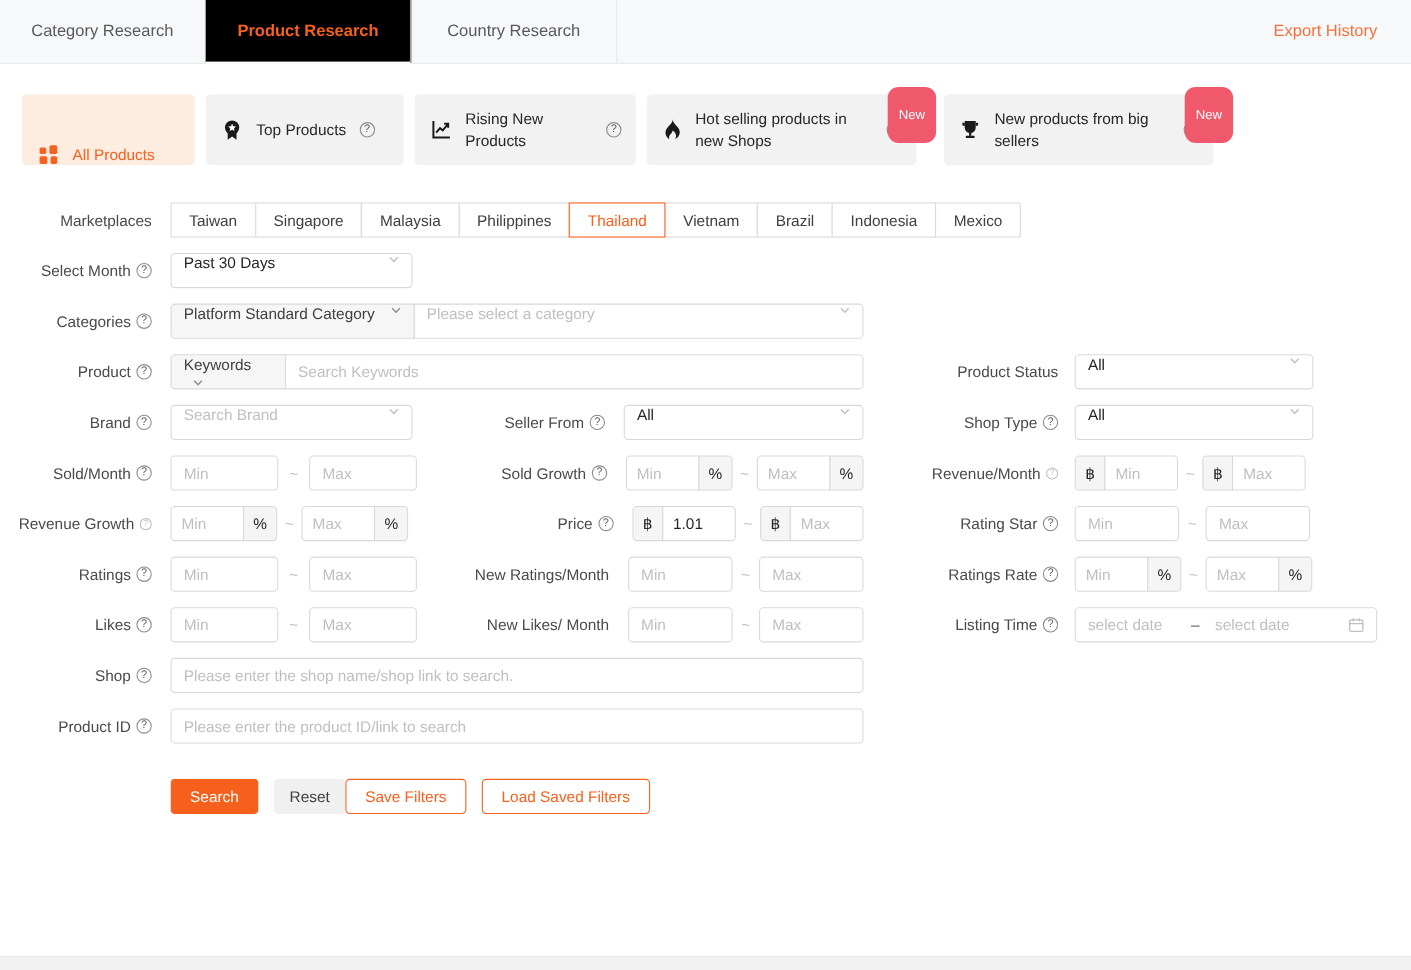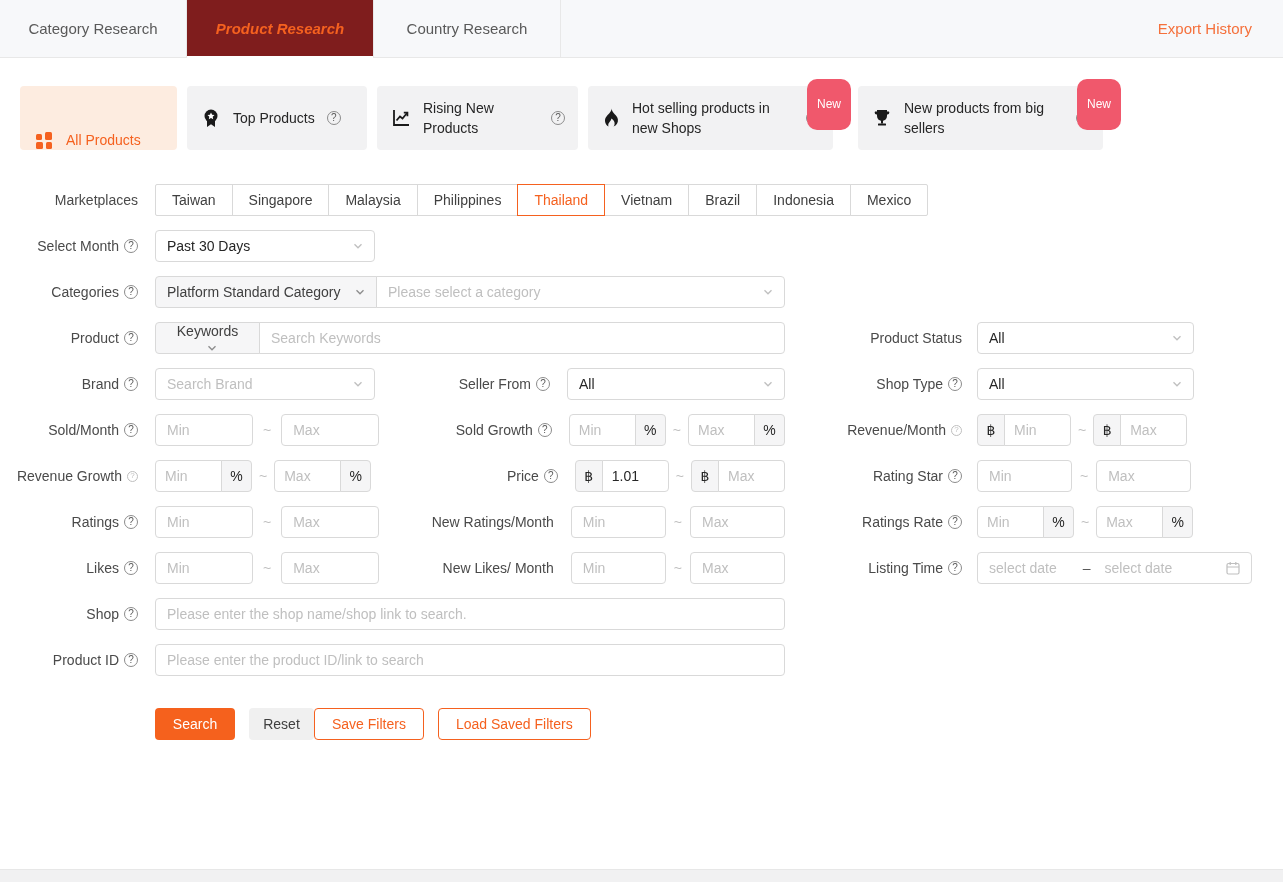--- a/index.html
+++ b/index.html
@@ -6,21 +6,21 @@
   html,body { width:1283px; height:882px; overflow:hidden; background:#fff;
     font-family:"Liberation Sans", sans-serif; }
   body { position:relative; }
 
   
   .tabbar { height:58px; background:#f7f8fa; border-bottom:1px solid #e8e8e8;
     display:flex; align-items:stretch; }
   .tab { width:187px; display:flex; align-items:center; justify-content:center;
     font-size:15px; color:#595959; border-right:1px solid #e8e8e8; cursor:pointer;
     position:relative; }
-  .tab.active { background:#7f1d1d; color:#f5611f; font-weight:bold;font-style:italic; }
+  .tab.active { background:#000000; color:#f5611f; font-weight:bold; }
   .tab.active::after { content:""; position:absolute; left:0; right:0; bottom:-1px;
     height:2px; background:#fff; }
   .export-link { margin-left:auto; display:flex; align-items:center;
     padding-right:31px; color:#f5703b; font-size:15px; cursor:pointer; }
 
   
   .cards { display:flex; padding:28px 0 0 20px; }
   .card { height:64px; background:#f2f2f3; border-radius:4px; display:flex;
     align-items:center; padding:0 13px 0 14px; margin-right:10px; position:relative;
     cursor:pointer; font-size:14px; color:#262626; }
@@ -57,21 +57,21 @@
     color:#404040; cursor:pointer; white-space:nowrap; }
   .mp-btn:first-child { margin-left:0; border-radius:2px 0 0 2px; }
   .mp-btn:last-child { border-radius:0 2px 2px 0; }
   .mp-btn.selected { color:#f5611f; border-color:#f5611f; position:relative; z-index:2; }
 
   
   input { height:32px; border:1px solid #d9d9d9; border-radius:4px; padding:0 11px;
     font-size:14px; color:#262626; outline:none; font-family:inherit; background:#fff; }
   input::placeholder { color:#bfbfbf; }
   .sel { height:32px; border:1px solid #d9d9d9; border-radius:4px; background:#fff;
-    display:flex; align-items:center; justify-content:space-between; padding:0 11px;
+    display:flex; justify-content:space-between; padding:0 11px;
     font-size:14px; color:#262626; cursor:pointer; }
   .sel .ph { color:#bfbfbf; }
   .sel.addon { background:#f6f6f7; border-radius:4px 0 0 4px; margin-right:-1px;
     color:#404040; z-index:1; }
   .chev { flex:none; margin-left:8px; display:flex; }
 
   .w220 { width:220px; } .w217 { width:217px; }
   .tilde { color:#bfbfbf; font-size:14px; margin:0 10px; }
 
   .range input { width:98px; }

